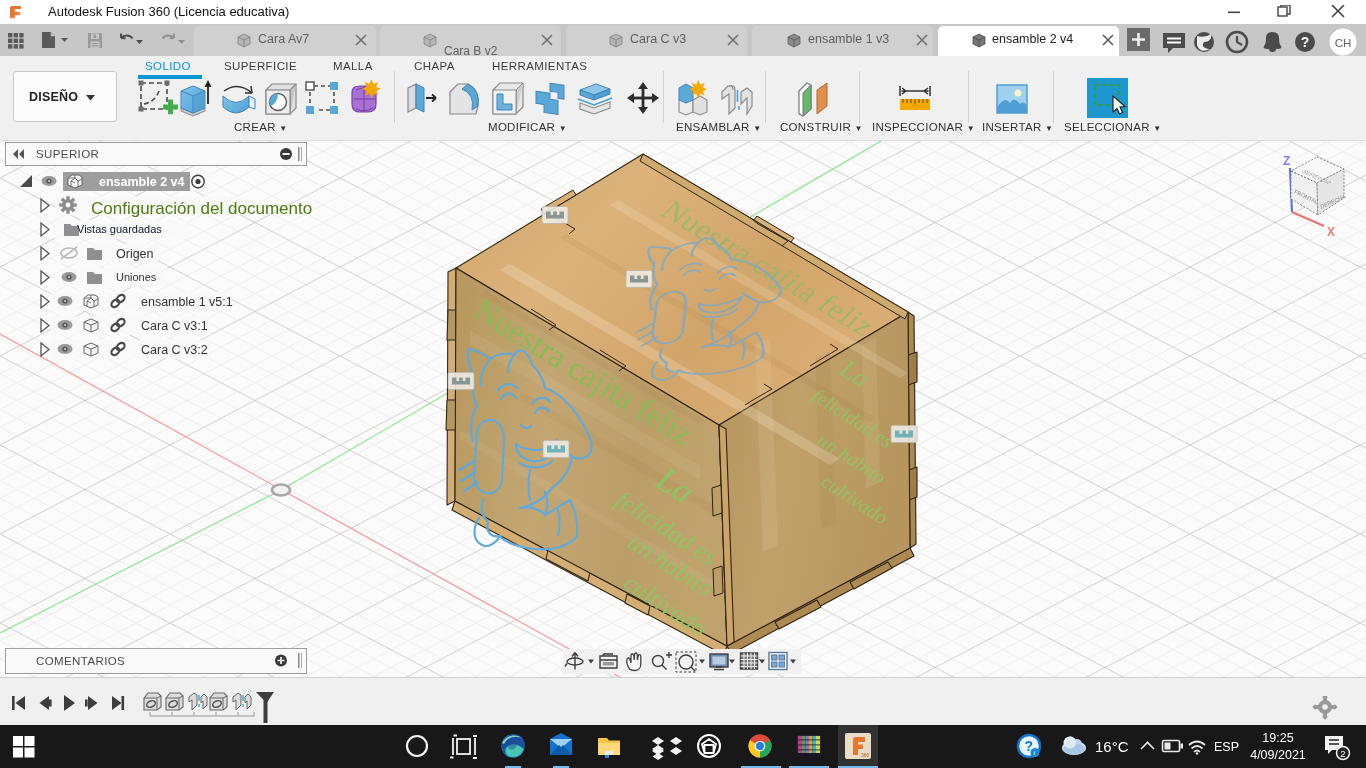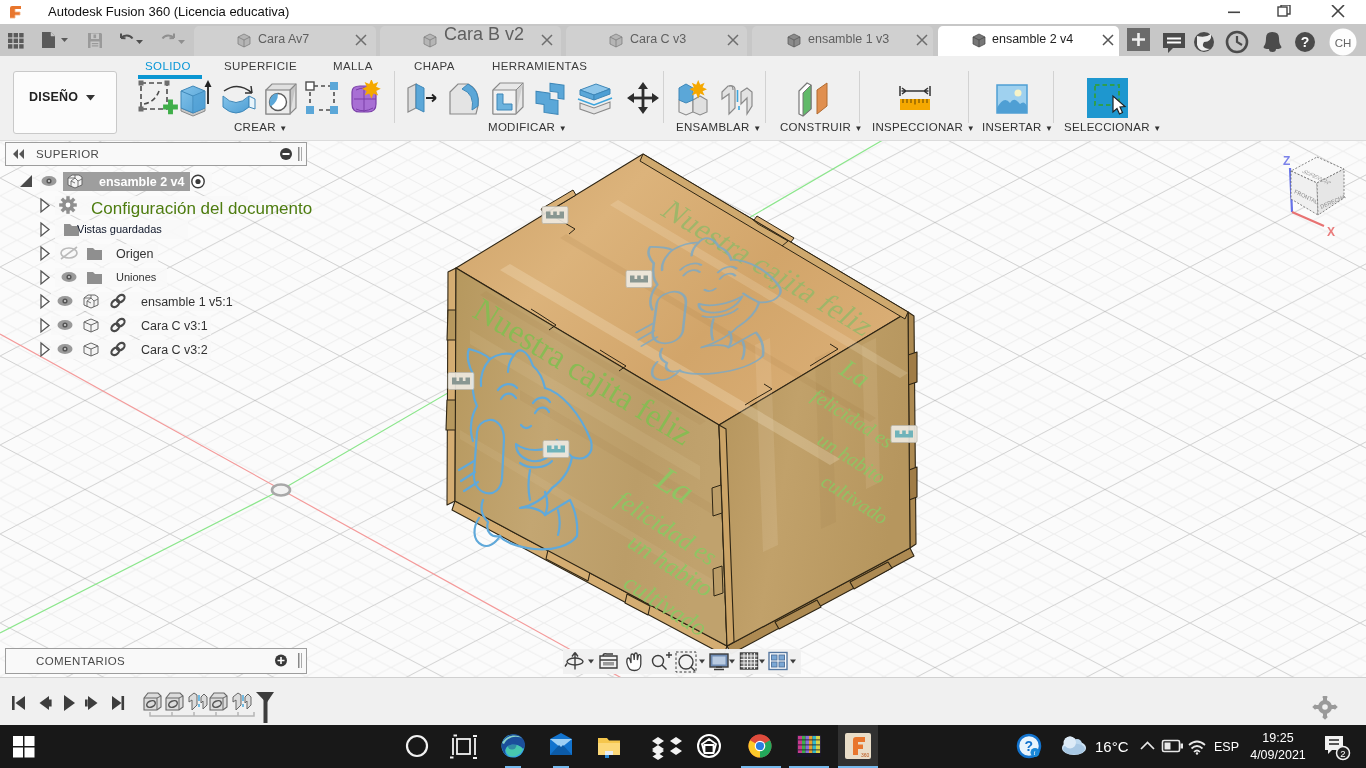--- a/index.html
+++ b/index.html
@@ -13,21 +13,21 @@
   #tabbar { position:absolute; top:24px; left:0; width:1366px; height:32px; background:#c7c7c7; }
   .doctab { position:absolute; top:2px; height:30px; background:#d0d0d0; border-radius:5px 5px 0 0; }
   .doctab.active { background:#ffffff; }
   
   #ribbon { position:absolute; top:56px; left:0; width:1366px; height:85px; background:#f0f0f0; border-bottom:1px solid #dcdcdc; }
   .rtab { position:absolute; top:4px; font-size:11.5px; color:#3c3c3c; letter-spacing:0.4px; }
   .rtab.active { color:#0696d7;text-align:center; }
   .rsep { position:absolute; top:15px; width:1px; height:52px; background:#d2d2d2; }
   .rlabel { position:absolute; top:65px; font-size:11.5px; color:#333; letter-spacing:0.3px; white-space:nowrap; }
   .rlabel .dd { font-size:8px; color:#333; }
-  #designbox { position:absolute; left:13px; top:15px; width:104px; height:63px; background:#fcfcfc; border:1px solid #c9c9c9; border-radius:3px; }
+  #designbox { position:absolute; left:13px; top:15px; width:104px; height:51px; background:#fcfcfc; border:1px solid #c9c9c9; border-radius:3px; }
   #designbox span { position:absolute; left:15px; top:18px; font-size:12.5px; color:#222; font-weight:700; letter-spacing:0.2px; }
   
   #canvas { position:absolute; top:141px; left:0; width:1366px; height:536px; overflow:hidden; }
   
   .panelhdr { position:absolute; background:#f9f9f9; border:1px solid #9d9d9d; height:24px; }
   .panelhdr .ptitle { position:absolute; left:30px; top:5px; font-size:11.5px; color:#4a4a4a; letter-spacing:0.4px; }
   
   .trow { position:absolute; height:19px; background:rgba(248,248,248,0.88); }
   
   #timeline { position:absolute; top:677px; left:0; width:1366px; height:48px; background:#f0f0f0; border-top:1px solid #d0d0d0; }
@@ -108,21 +108,21 @@
           <path d="M0 4 L6 1 L12 4 L12 11 L6 14 L0 11 Z" fill="#8b8b8b"></path>
           <path d="M0 4 L6 7 L12 4 M6 7 L6 14" fill="none"></path>
         </g>
     <g transform="translate(743,1)" stroke="#444">
           <path d="M0 4 L6 1 L12 4 L12 11 L6 14 L0 11 Z" fill="#777"></path>
           <path d="M0 4 L6 7 L12 4 M6 7 L6 14" fill="none"></path>
         </g>
   </g>
 </svg>
 <span class="abs" style="left:258px;top:32px;font-size:12.5px;color:#5f5f5f">Cara Av7</span>
-<span class="abs" style="left:444px;top:24px;font-size:18px;color:#5f5f5f">Cara B v2</span>
+<span class="abs" style="left:444px;top:44px;font-size:12px;color:#5f5f5f">Cara B v2</span>
 <span class="abs" style="left:630px;top:32px;font-size:12.5px;color:#5f5f5f">Cara C v3</span>
 <span class="abs" style="left:808px;top:32px;font-size:12.5px;color:#5f5f5f">ensamble 1 v3</span>
 <span class="abs" style="left:992px;top:32px;font-size:12.5px;color:#222">ensamble 2 v4</span>
 <svg class="abs" style="left:355px;top:34px" width="760" height="12" viewBox="0 0 760 12">
   <g stroke="#6e6e6e" stroke-width="1.5">
     <path d="M1 1 L11 11 M11 1 L1 11"></path>
     <path d="M187 1 L197 11 M197 1 L187 11"></path>
     <path d="M373 1 L383 11 M383 1 L373 11"></path>
     <path d="M562 1 L572 11 M572 1 L562 11"></path>
     <path d="M748 1 L758 11 M758 1 L748 11" stroke="#555"></path>

